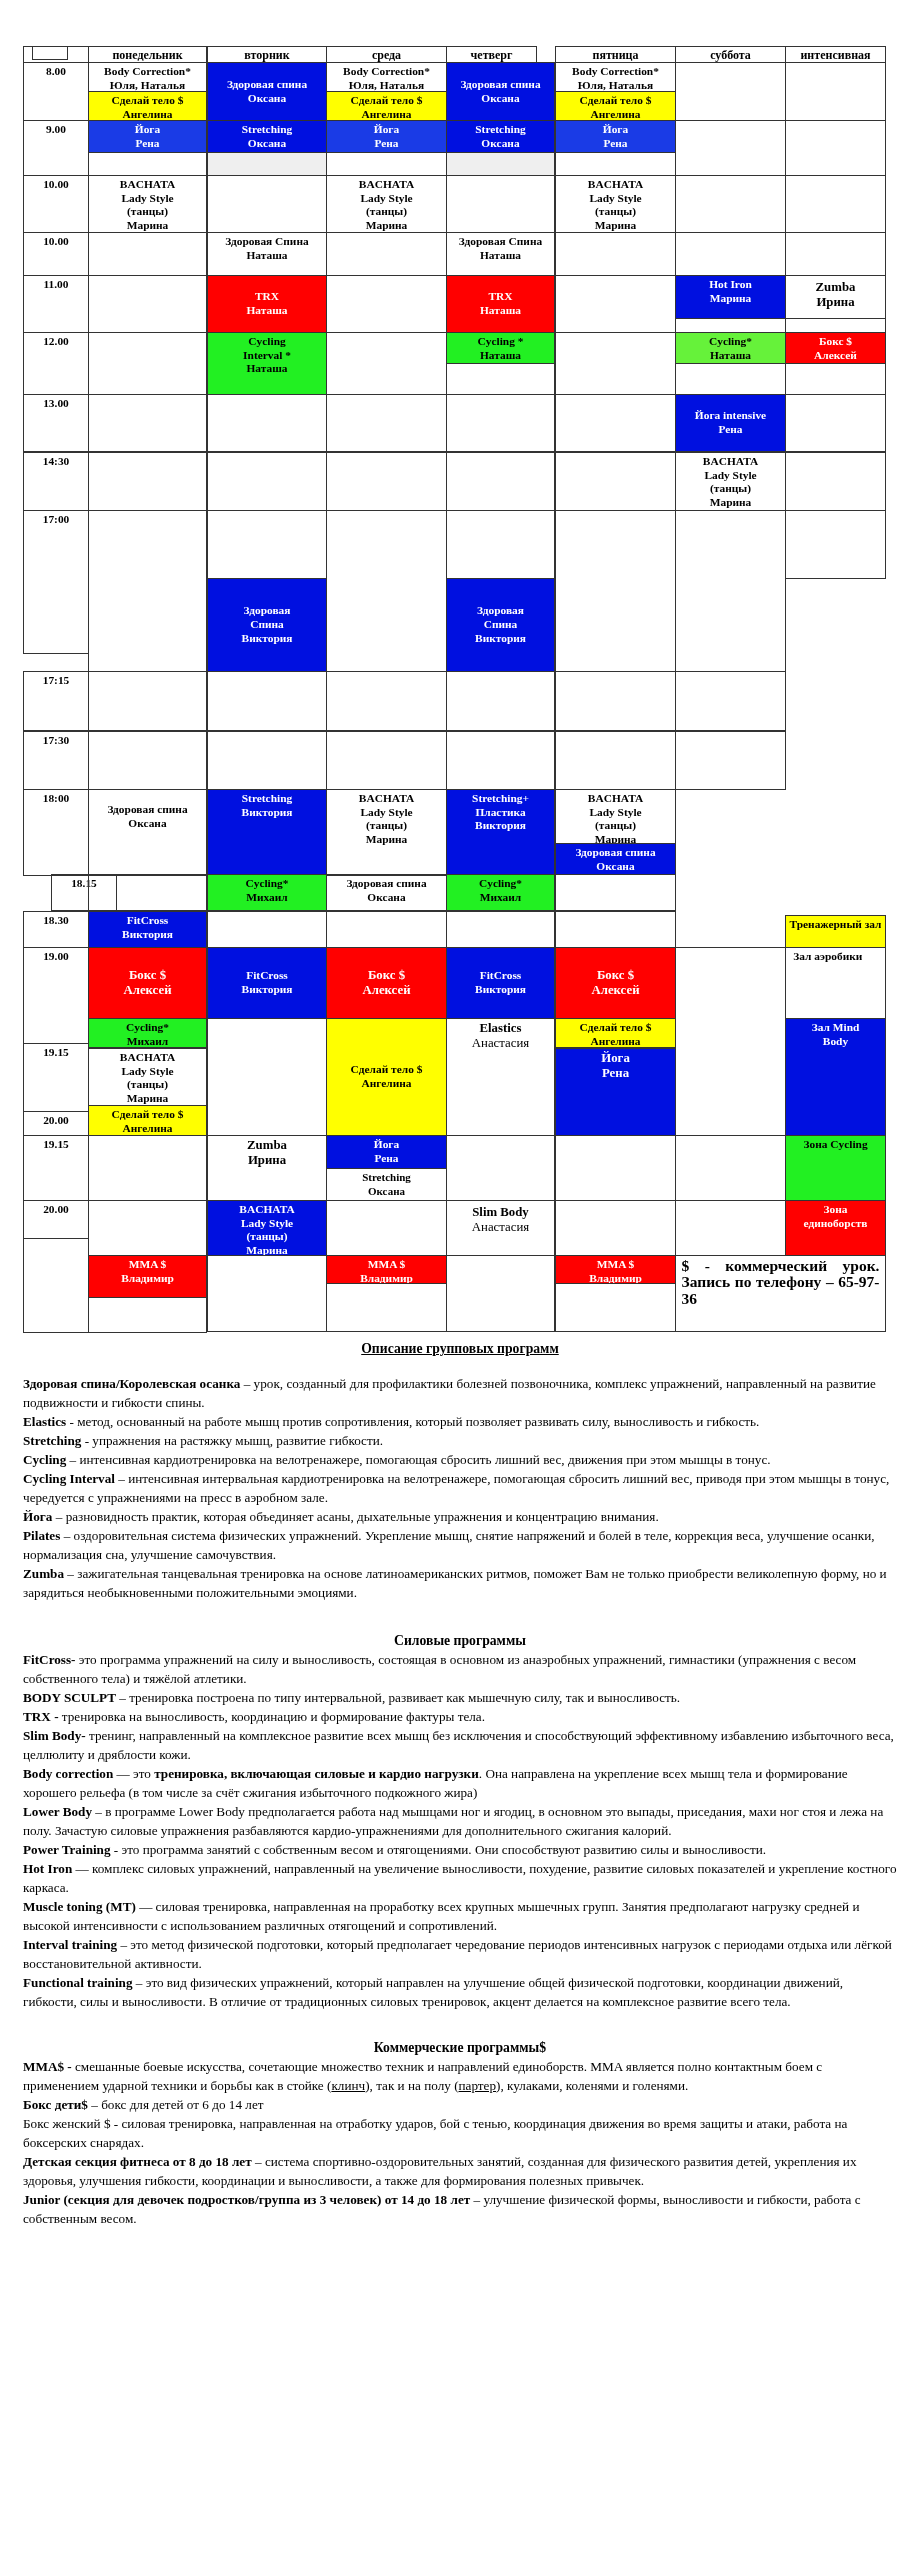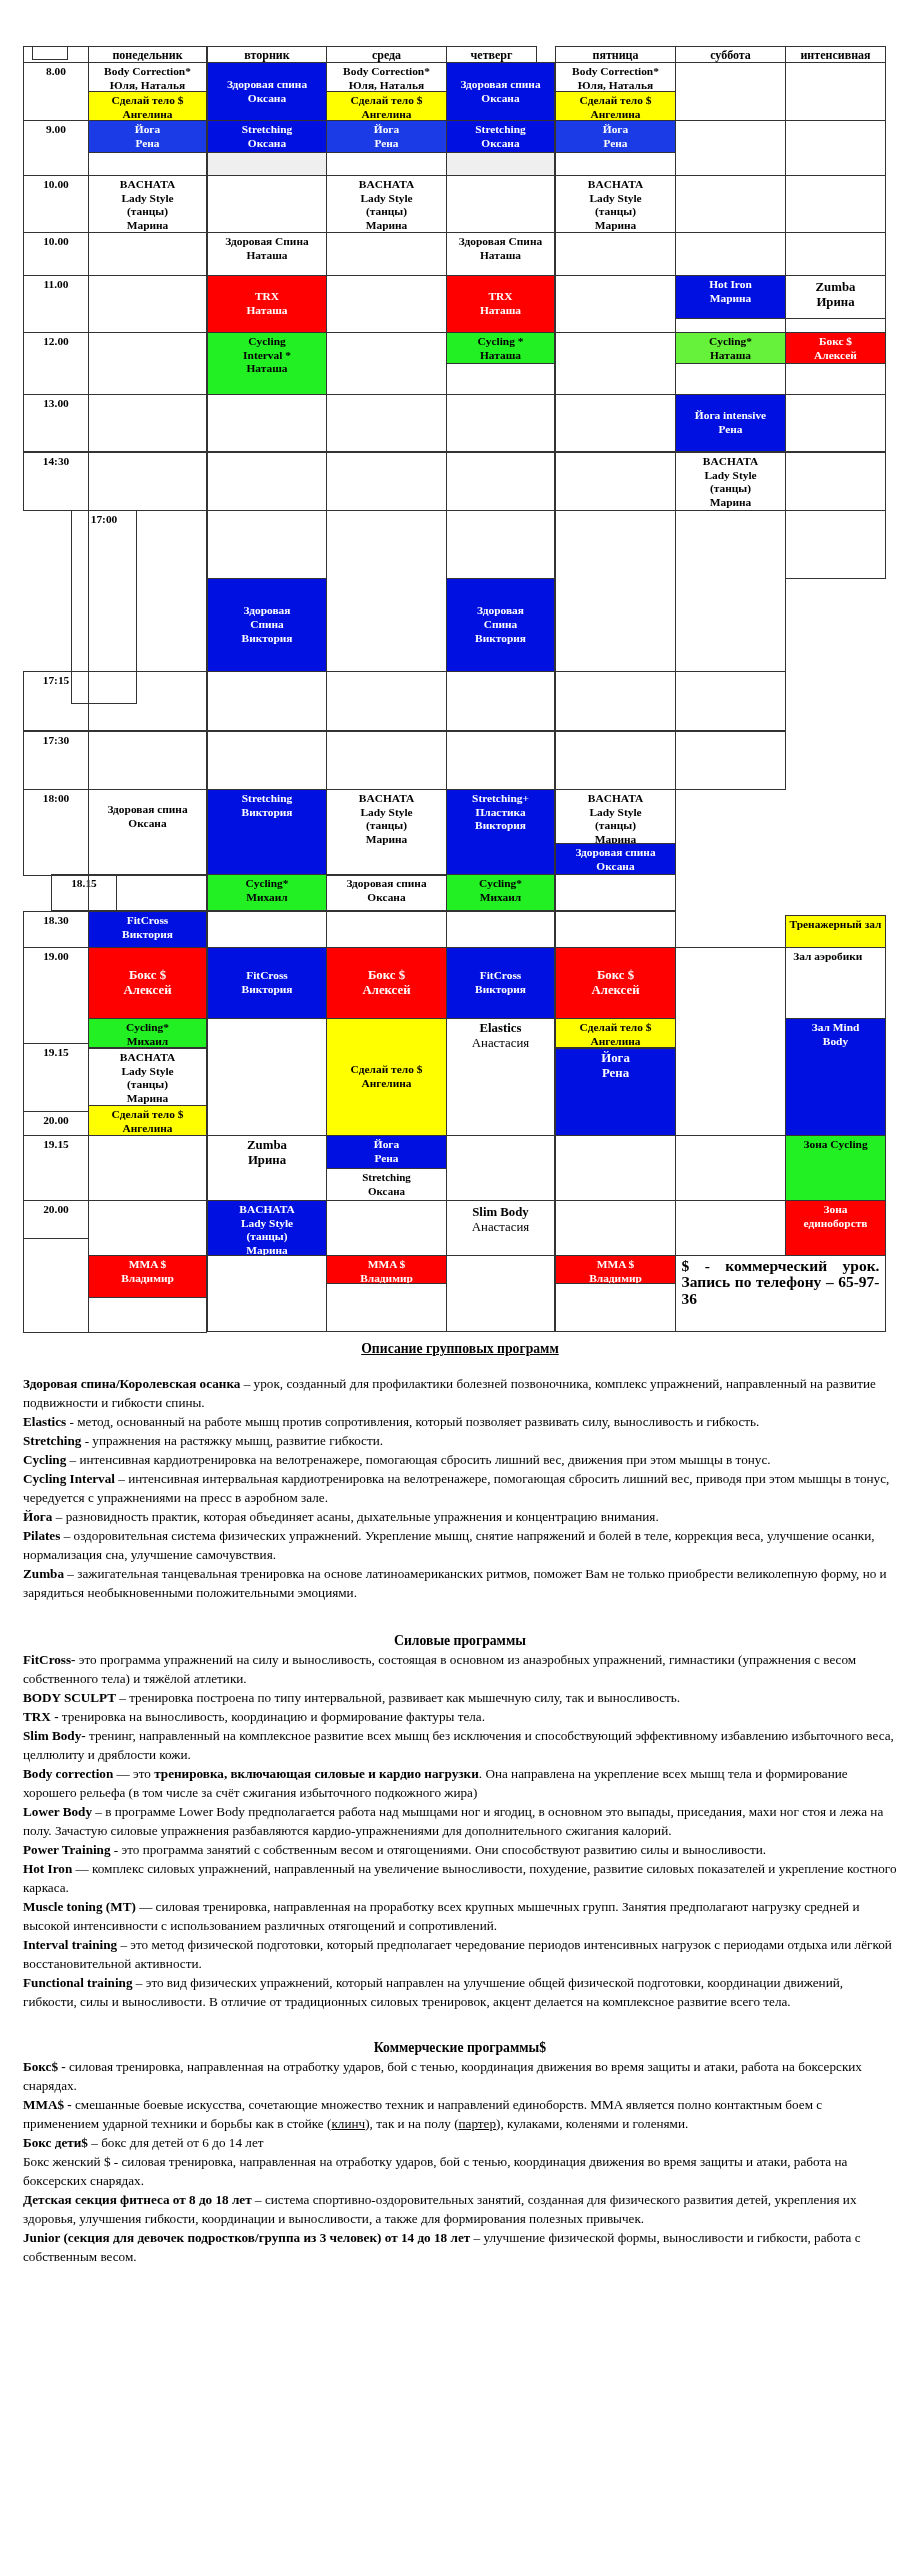--- a/index.html
+++ b/index.html
@@ -82,21 +82,21 @@
     </div>
   <div class="cell time" style="left:23px;top:332px;width:66px;height:63px;">
       <span>12.00</span>
     </div>
   <div class="cell time" style="left:23px;top:394px;width:66px;height:58px;">
       <span>13.00</span>
     </div>
   <div class="cell time" style="left:23px;top:452px;width:66px;height:59px;">
       <span>14:30</span>
     </div>
-  <div class="cell time" style="left:23px;top:510px;width:66px;height:194px;margin-left:48px;">
+  <div class="cell time" style="left:23px;top:510px;width:66px;height:144px;">
       <span>17:00</span>
     </div>
   <div class="cell time" style="left:23px;top:671px;width:66px;height:60px;">
       <span>17:15</span>
     </div>
   <div class="cell time" style="left:23px;top:731px;width:66px;height:59px;">
       <span>17:30</span>
     </div>
   <div class="cell time" style="left:23px;top:789px;width:66px;height:87px;">
       <span>18:00</span>
@@ -527,21 +527,20 @@
     <p><b>Lower Body</b><span> – в программе Lower Body предполагается работа над мышцами ног и ягодиц, в основном это выпады, приседания, махи ног стоя и лежа на полу. Зачастую силовые упражнения разбавляются кардио-упражнениями для дополнительного сжигания калорий.</span></p>
     <p><b>Power Training</b><span> - это программа занятий с собственным весом и отягощениями. Они способствуют развитию силы и выносливости.</span></p>
     <p><b>Hot Iron</b><span> — комплекс силовых упражнений, направленный на увеличение выносливости, похудение, развитие силовых показателей и укрепление костного каркаса.</span></p>
     <p><b>Muscle toning (MT)</b><span> — силовая тренировка, направленная на проработку всех крупных мышечных групп. Занятия предполагают нагрузку средней и высокой интенсивности с использованием различных отягощений и сопротивлений.</span></p>
     <p><b>Interval training</b><span> – это метод физической подготовки, который предполагает чередование периодов интенсивных нагрузок с периодами отдыха или лёгкой восстановительной активности.</span></p>
     <p><b>Functional training</b><span> – это вид физических упражнений, который направлен на улучшение общей физической подготовки, координации движений, гибкости, силы и выносливости. В отличие от традиционных силовых тренировок, акцент делается на комплексное развитие всего тела.</span></p>
   </div>
 
   <h3 style="margin-top:27px;">Коммерческие программы$</h3>
   <div>
-    <p><b>Бокс$ -</b><span> силовая тренировка, направленная на отработку ударов, бой с тенью, координация движения во время защиты и атаки, работа на боксерских снарядах.</span></p>
     <p><b>MMA$ -</b><span> смешанные боевые искусства, сочетающие множество техник и направлений единоборств.  MMA является полно контактным боем с применением ударной техники и борьбы как в стойке (</span><span class="ul">клинч</span><span>), так и на полу (</span><span class="ul">партер</span><span>), кулаками, коленями и голенями.</span></p>
     <p><b>Бокс дети$</b><span> – бокс для детей от 6 до 14 лет</span></p>
     <p><span>Бокс женский $ - силовая тренировка, направленная на отработку ударов, бой с тенью, координация движения во время защиты и атаки, работа на боксерских снарядах.</span></p>
     <p><b>Детская секция фитнеса от 8 до 18 лет</b><span> – система спортивно-оздоровительных занятий, созданная для физического развития детей, укрепления их здоровья, улучшения гибкости, координации и выносливости, а также для формирования полезных привычек.</span></p>
     <p><b>Junior (секция для девочек подростков/группа из 3 человек) от 14 до 18 лет</b><span> – улучшение физической формы, выносливости и гибкости, работа с собственным весом.</span></p>
   </div>
 </div>
 
 
 </body></html>

